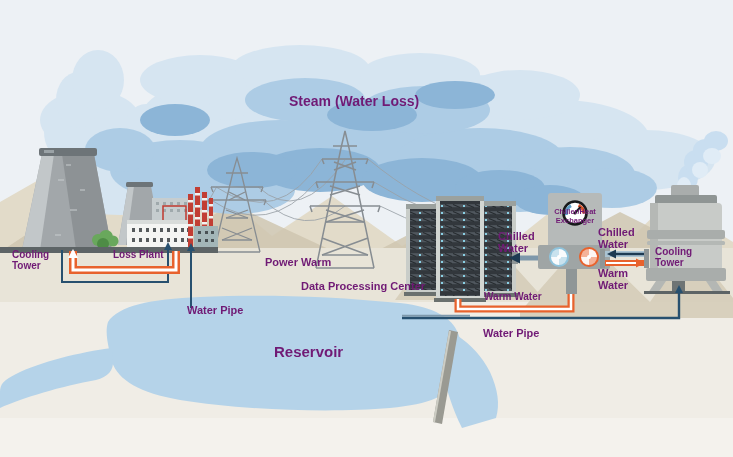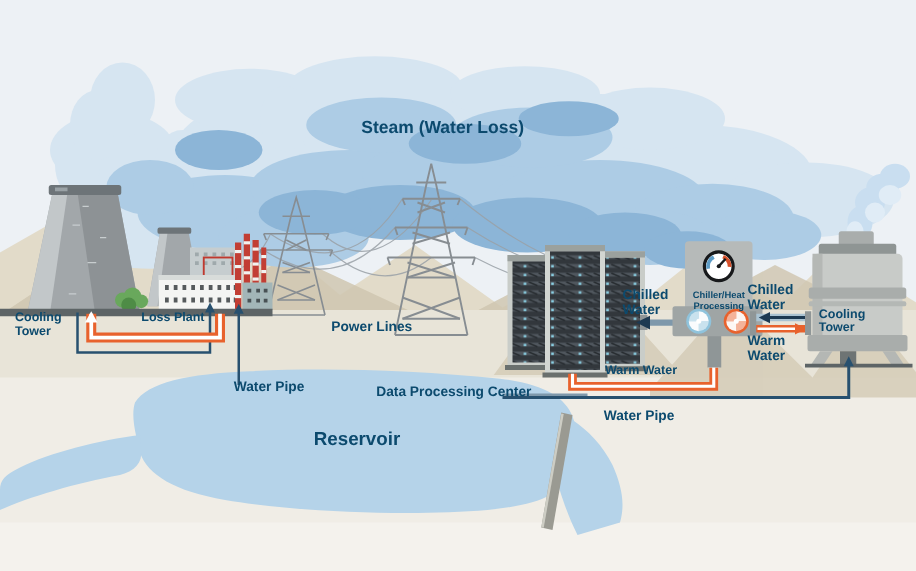--- a/index.html
+++ b/index.html
@@ -3,28 +3,28 @@
 <meta charset="utf-8">
 <style>
   html,body{margin:0;padding:0;background:#dfe3e8;}
   #stage{
     position:relative;width:733px;height:457px;overflow:hidden;
     font-family:"Liberation Sans","DejaVu Sans",sans-serif;
     background:#edf1f5;
   }
   #scene{position:absolute;left:0;top:0;z-index:1;}
   .lbl{
-    position:absolute;z-index:3;font-weight:700;color:#0c4a6e;
+    position:absolute;z-index:3;font-weight:700;color:#701a75;
     line-height:1.08;white-space:nowrap;
   }
   .lbl.wrap{white-space:normal;text-align:left;}
   .lbl.s14{font-size:14px;}
   .lbl.s12{font-size:10px;}
   .lbl.s11{font-size:11px;}
-  .lbl.s15{font-size:15px;}
+  .lbl.s15{font-size:15px;margin-left:23px;}
   .lbl.s7{font-size:7.5px;line-height:1.15;text-align:center;}
 </style>
 </head>
 <body>
 
 <div id="stage">
 
 <svg id="scene" width="733" height="457" viewBox="0 0 733 457">
   <defs>
     <pattern id="srv" width="22" height="7" patternUnits="userSpaceOnUse">
@@ -367,33 +367,33 @@
 </svg>
 
 <div class="lbl s14" style="left:289px;top:94px;">Steam (Water Loss)</div>
 
 <div class="lbl s12 wrap" style="left:12px;top:250px;width:66px;">Cooling Tower</div>
 
 <div class="lbl s12" style="left:113px;top:250px;">Loss Plant</div>
 
 <div class="lbl s11" style="left:187px;top:305px;">Water Pipe</div>
 
-<div class="lbl s11" style="left:265px;top:257px;">Power Lines</div>
-
-<div class="lbl s11" style="left:301px;top:281px;margin-top:28px;">Data Processing Center</div>
+<div class="lbl s11" style="left:265px;top:257px;">Power Warm</div>
+
+<div class="lbl s11" style="left:301px;top:281px;">Data Processing Center</div>
 
 <div class="lbl s11 wrap" style="left:498px;top:231px;width:46px;">Chilled Water</div>
 
 <div class="lbl s12" style="left:484px;top:292px;">Warm Water</div>
 
 <div class="lbl s11" style="left:483px;top:328px;">Water Pipe</div>
 
-<div class="lbl s7" style="left:546px;top:232px;width:58px;">
+<div class="lbl s7" style="left:546px;top:208px;width:58px;">
   <div>Chiller/Heat</div>
-  <div>Processing</div>
+  <div>Exchanger</div>
 </div>
 
 <div class="lbl s11 wrap" style="left:598px;top:227px;width:50px;">Chilled Water</div>
 
 <div class="lbl s11 wrap" style="left:598px;top:268px;width:50px;">Warm Water</div>
 
 <div class="lbl s12 wrap" style="left:655px;top:247px;width:62px;">Cooling Tower</div>
 
 <div class="lbl s15" style="left:251px;top:344px;">Reservoir</div>
 

